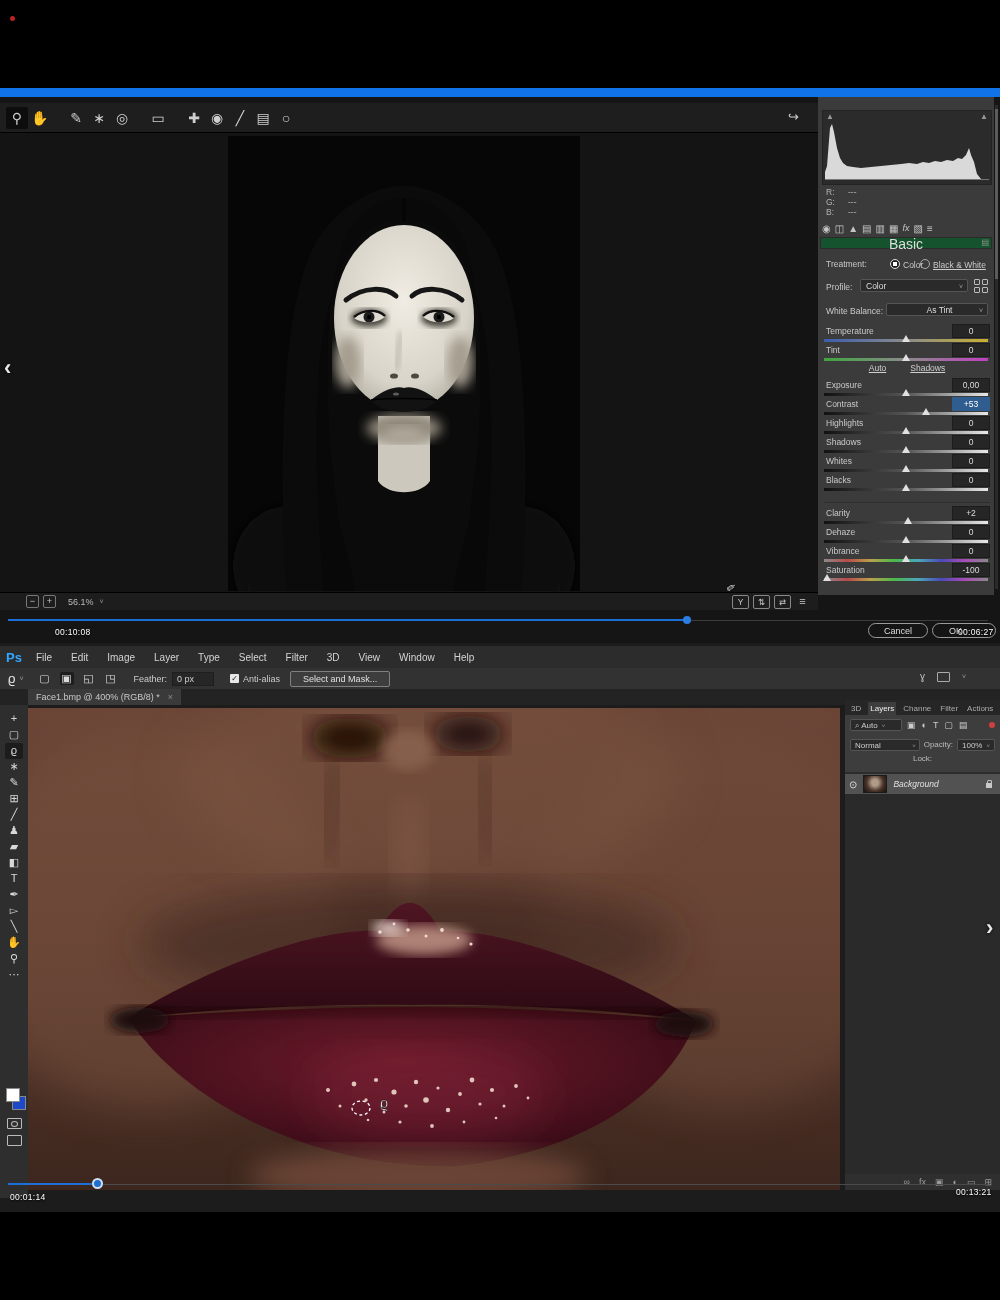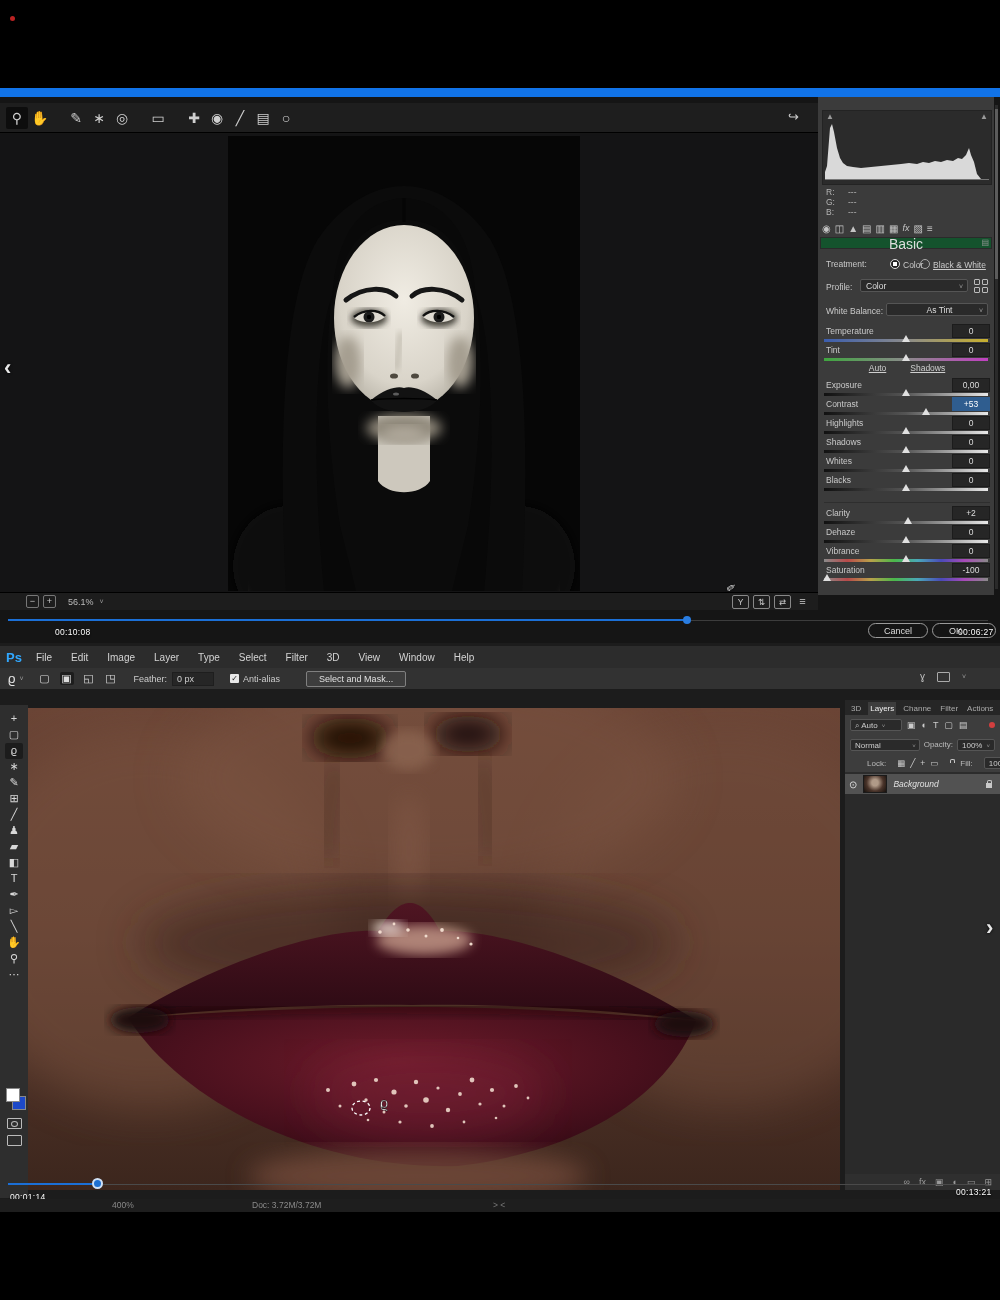--- a/index.html
+++ b/index.html
@@ -93,21 +93,21 @@
       font-size:9px;color:#ccc;}
   #opt-tool{margin:0 4px 0 8px;font-size:13px;color:#e5e5e5;}
   #opt-tool-chev{font-size:7px;color:#999;margin-right:14px;}
   #sel-modes{display:flex;gap:8px;margin-right:16px;}
   #sel-modes span{font-size:11px;color:#ddd;width:14px;text-align:center;}
   #sel-modes span.sel{background:#1d1d1d;border-radius:2px;}
   #feather-box{width:36px;height:12px;background:#262626;border:1px solid #1e1e1e;color:#ccc;
       line-height:12px;padding-left:4px;margin:0 16px 0 5px;}
   #antialias-check{width:9px;height:9px;background:#e8e8e8;border-radius:1px;color:#222;font-size:8px;
       line-height:9px;text-align:center;margin-right:4px;}
-  #select-mask-btn{margin-left:26px;height:14px;border:1px solid #808080;border-radius:2px;background:#3d3d3d;
+  #select-mask-btn{margin-left:10px;height:14px;border:1px solid #808080;border-radius:2px;background:#3d3d3d;
       color:#e0e0e0;font-size:9px;line-height:14px;padding:0 12px;}
   #optbar-right{position:absolute;right:34px;top:28px;color:#bbb;font-size:10px;display:flex;gap:12px;align-items:center;}
   #optbar-right .mini-panel{width:11px;height:8px;border:1px solid #aaa;border-radius:1px;}
   #optbar-right i{font-style:normal;font-size:7px;color:#999;}
   #ps-tabstrip{left:0;top:46px;width:1000px;height:16px;background:#232323;}
   #doc-tab{left:28px;top:0;height:16px;background:#3a3a3a;color:#c8c8c8;font-size:9px;line-height:16px;
       padding:0 8px;display:flex;gap:8px;align-items:center;}
   #doc-tab b{font-weight:normal;color:#8a8a8a;}
   
   #ps-tools{left:0;top:62px;width:28px;height:493px;background:#2e2e2e;display:flex;flex-direction:column;
@@ -131,21 +131,21 @@
   #panel-tabs span.sel{background:#3d3d3d;color:#eee;}
   .lp-row{position:absolute;left:0;width:155px;background:#3d3d3d;display:flex;align-items:center;
       font-size:8px;color:#bbb;box-sizing:border-box;}
   #lp-filter{top:15px;height:20px;gap:5px;padding:0 5px;}
   .mini-sel{height:12px;background:#2a2a2a;border:1px solid #555;border-radius:2px;color:#ccc;
       line-height:12px;padding:0 4px;position:relative;box-sizing:border-box;}
   .mini-sel i{font-style:normal;font-size:6px;color:#999;margin-left:4px;}
   #lp-filter .f-icons{display:flex;gap:6px;font-size:9px;color:#ccc;}
   #filter-on-dot{width:6px;height:6px;border-radius:50%;background:#d23f3f;margin-left:auto;}
   #lp-blend{top:35px;height:19px;gap:4px;padding:0 5px;}
-  #lp-lock{top:54px;height:18px;gap:11px;padding:0 22px;}
+  #lp-lock{top:54px;height:18px;gap:22px;padding:0 15px;flex-direction:column;}
   #lp-lock .l-icons{display:flex;gap:5px;font-size:8.5px;color:#ccc;align-items:center;}
   .css-lock{display:inline-block;position:relative;width:6px;height:5px;background:#c9c9c9;margin-top:3px;}
   .css-lock::before{content:"";position:absolute;left:1px;top:-3px;width:3px;height:3px;
       border:1px solid #c9c9c9;border-bottom:none;border-radius:2px 2px 0 0;}
   #lp-layer{top:74px;height:20px;background:#525252;gap:6px;padding:0 4px;}
   #layer-eye{font-size:10px;color:#ddd;}
   #layer-thumb{width:22px;height:16px;border:1px solid #1a1a1a;
       background:radial-gradient(circle at 50% 42%,#b09a88 0 22%,#4a342a 58%,#16100c);}
   #layer-name{font-style:italic;font-size:8.5px;color:#e0e0e0;}
   #lp-layer .css-lock{margin-left:auto;margin-right:4px;}
@@ -440,20 +440,26 @@
     <span id="antialias-check" data-name="antialias-checkbox">✓</span>
     <span data-name="antialias-label">Anti-alias</span>
     <span id="select-mask-btn" data-name="select-and-mask-button">Select and Mask...</span>
   </div>
   <span class="abs" id="optbar-right" data-name="options-bar-right">
     <span data-name="share-icon">ɣ</span>
     <span class="mini-panel" data-name="workspace-icon"></span>
     <i data-name="workspace-chevron-icon">˅</i>
   </span>
 
+  <div class="abs" id="ps-tabstrip" data-name="document-tab-strip">
+    <span class="abs" id="doc-tab" data-name="document-tab">
+      <span data-name="document-title">Face1.bmp @ 400% (RGB/8) *</span>
+      <b data-name="close-tab-icon">×</b>
+    </span>
+  </div>
 
   <div class="abs" id="ps-tools" data-name="tools-panel">
       <span data-name="move-tool">+</span>
       <span data-name="marquee-tool">▢</span>
       <span data-name="lasso-tool" class="sel">ϱ</span>
       <span data-name="quick-selection-tool">∗</span>
       <span data-name="eyedropper-tool">✎</span>
       <span data-name="healing-brush-tool">⊞</span>
       <span data-name="brush-tool">╱</span>
       <span data-name="clone-stamp-tool">♟</span>
@@ -618,18 +624,13 @@
   </div>
 
   <div class="abs nav-arrow" style="left:986px;top:272px;" data-name="next-arrow-icon">›</div>
 
   <div class="abs" id="scrub-bot-blue" data-name="video-progress-filled"></div>
   <div class="abs" id="scrub-bot-gray" data-name="video-progress-rest"></div>
   <div class="abs" id="scrub-bot-dot" data-name="video-playhead"></div>
   <div class="abs vtime" id="time-bot-cur" data-name="video-current-time">00:01:14</div>
   <div class="abs vtime" id="time-bot-total" data-name="video-total-time">00:13:21</div>
 
-  <div class="abs" id="ps-statusbar" data-name="status-bar">
-    <span id="status-zoom" data-name="status-zoom-level">400%</span>
-    <span id="status-doc" data-name="status-doc-size">Doc: 3.72M/3.72M</span>
-    <span id="status-nav" data-name="status-nav-arrows">&gt;   &lt;</span>
-  </div>
 </div>
 
 </body></html>

